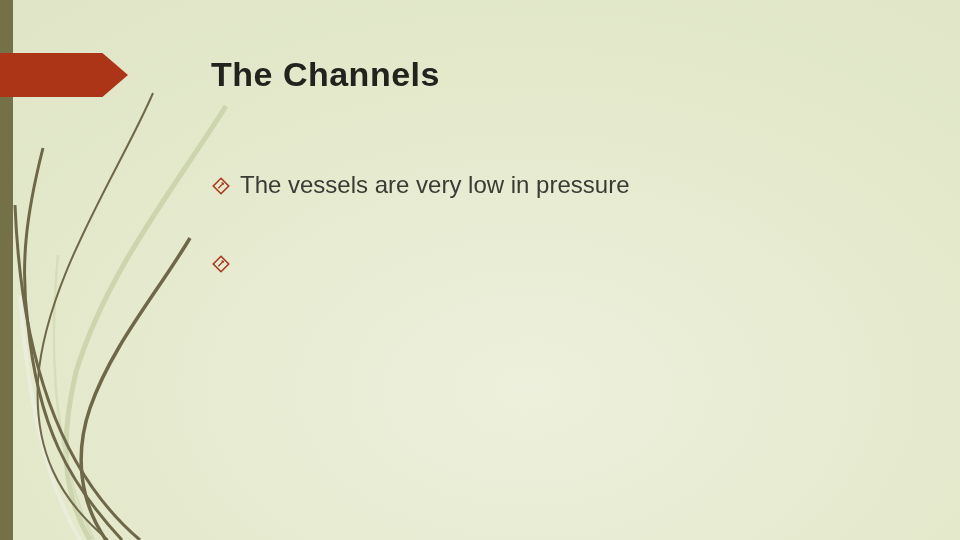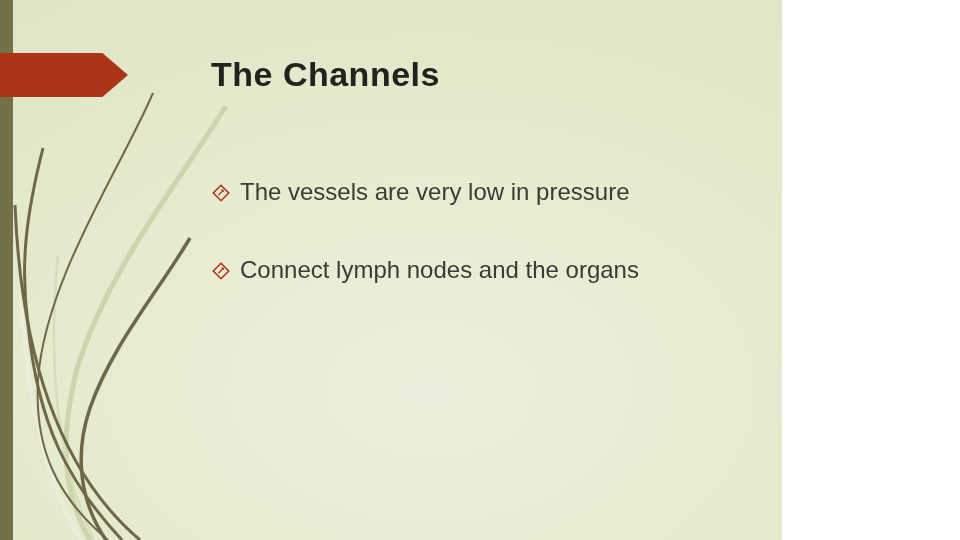--- a/index.html
+++ b/index.html
@@ -3,21 +3,21 @@
 <meta charset="utf-8">
 <style>
   * { margin: 0; padding: 0; box-sizing: border-box; }
   html, body { width: 960px; height: 540px; }
   body {
     font-family: "Liberation Sans", sans-serif;
     overflow: hidden;
   }
   .slide {
     position: relative;
-    width: 782px;
+    width: 960px;
     height: 540px;
     overflow: hidden;
     background: radial-gradient(ellipse 980px 640px at 55% 72%,
       var(--background-light, #edf0dc) 0%,
       var(--background-mid, #e4e9cc) 48%,
       var(--background-dark, #dbe2c1) 100%);
   }
   .flourish {
     position: absolute;
     left: 0; top: 0;
@@ -45,21 +45,21 @@
     position: absolute;
     left: 211px; top: 55px;
     font-size: 34px;
     font-weight: bold;
     letter-spacing: 0.5px;
     color: var(--title-text, #23231e);
     white-space: nowrap;
   }
   .bullet-list {
     position: absolute;
-    left: 212px; top: 178px;
+    left: 212px; top: 171px;
     list-style: none;
   }
   .bullet-row {
     display: flex;
     align-items: center;
     height: 28px;
     margin-bottom: 50px;
     white-space: nowrap;
   }
   .bullet-glyph {
@@ -101,17 +101,16 @@
         <path d="M8.5 1.2 L15.8 8.5 L8.5 15.8 L1.2 8.5 Z" stroke-width="1.5"></path>
         <path d="M6 10.6 L10.2 6.4 M8.9 5.6 C10.3 5.1 11.2 6.1 10.6 7.2" stroke-width="1.2"></path>
       </svg>
       <span class="bullet-text">The vessels are very low in pressure</span>
     </li>
     <li class="bullet-row">
       <svg class="bullet-glyph" viewBox="0 0 17 17" aria-hidden="true">
         <path d="M8.5 1.2 L15.8 8.5 L8.5 15.8 L1.2 8.5 Z" stroke-width="1.5"></path>
         <path d="M6 10.6 L10.2 6.4 M8.9 5.6 C10.3 5.1 11.2 6.1 10.6 7.2" stroke-width="1.2"></path>
       </svg>
-      <span class="bullet-text">Connect lymph nodes and the organs</span>
     </li>
   </ul>
 
 </div>
 
 </body></html>

